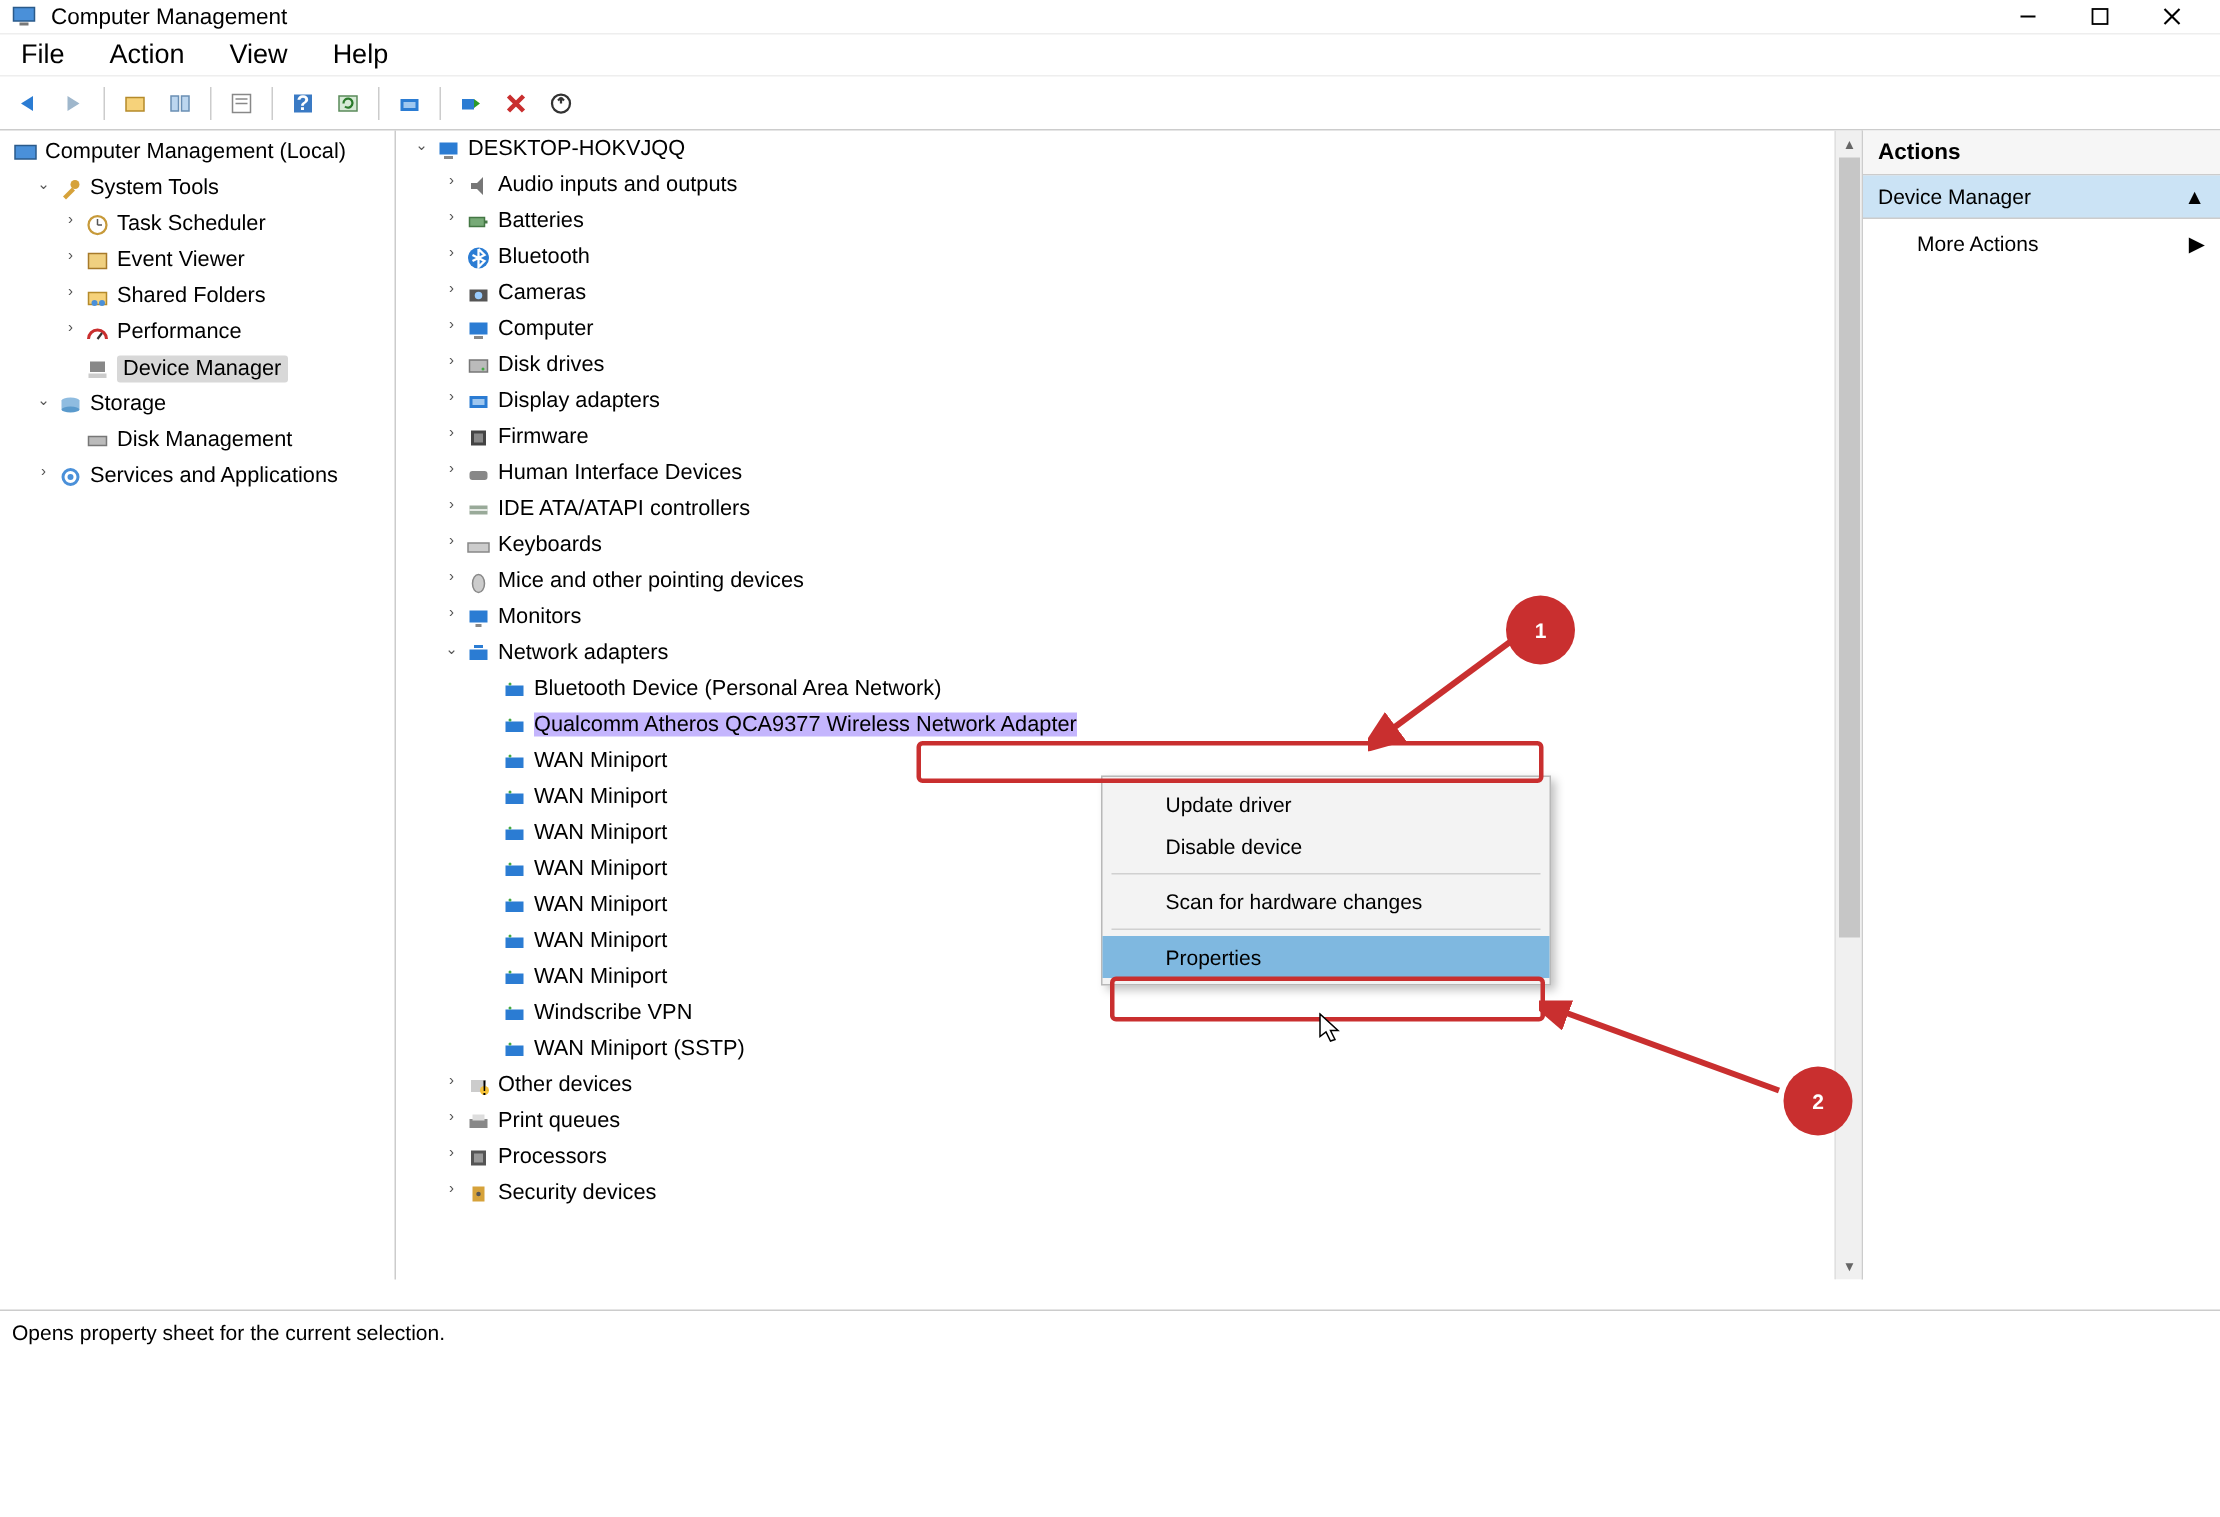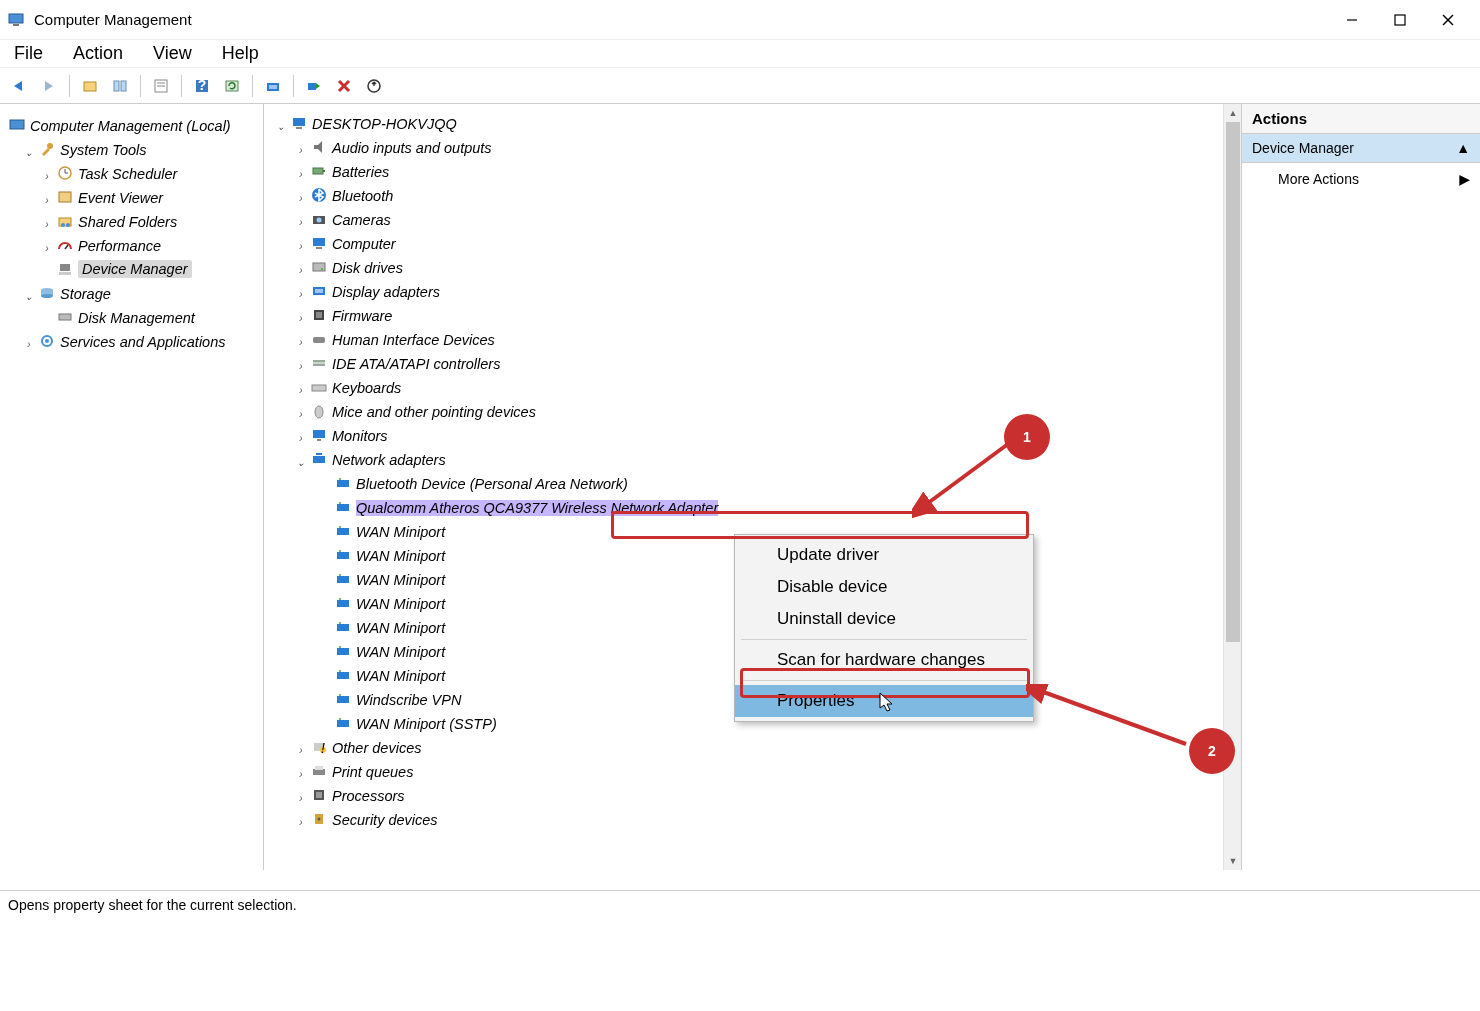--- a/index.html
+++ b/index.html
@@ -1,47 +1,47 @@
 <!DOCTYPE html>
 <html><head>
 <meta charset="utf-8">
 <style>
 * { box-sizing: border-box; margin: 0; padding: 0; font-family: "Segoe UI", Tahoma, sans-serif; font-size: 14px; }
 body { background: #fff; width: 1480px; height: 1011px; overflow: hidden; position: relative; }
-.titlebar { height: 40px; display: flex; align-items: center; padding: 0 8px; border-bottom: 1px solid #eee; }
+.titlebar { height: 23px; display: flex; align-items: center; padding: 0 8px; border-bottom: 1px solid #eee; }
 .titlebar .icon { width: 18px; height: 18px; margin-right: 8px; }
 .titlebar .title { flex: 1; font-size: 15px; }
 .winbtns { display: flex; gap: 0; }
 .winbtn { width: 48px; height: 32px; display: flex; align-items: center; justify-content: center; }
 .menubar { height: 28px; display: flex; align-items: center; padding: 0 8px; gap: 18px; border-bottom: 1px solid #eee; }
 .menubar span { font-size: 18px; padding: 2px 6px; text-align: center; }
 .toolbar { height: 36px; display: flex; align-items: center; padding: 0 6px; gap: 4px; border-bottom: 1px solid #ccc; }
 .tbtn { width: 26px; height: 26px; display:flex;align-items:center;justify-content:center;border:1px solid transparent; }
 .tsep { width:1px; height:22px; background:#ccc; margin:0 3px;}
 .workarea { display: flex; height: 766px; }
 .pane-left { width: 264px; border-right: 1px solid #ccc; padding: 6px 4px; overflow: hidden; }
 .pane-mid { flex: 1; border-right: 1px solid #ccc; position: relative; overflow: hidden; }
 .pane-mid-inner { padding: 4px 2px 4px 8px; overflow:hidden; height:100%; }
 .pane-right { width: 238px; }
 .statusbar { height: 32px; border-top: 1px solid #ccc; padding: 6px 8px; font-size: 14px; margin-top: 20px; }
-.row { display: flex; align-items: flex-end; height: 24px; white-space: nowrap; font-style: italic; }
+.row { display: flex; align-items: flex-start; height: 24px; white-space: nowrap; }
 .row .exp { width: 14px; text-align: center; color: #555; font-size: 10px; user-select:none;}
 .row .ic { width: 18px; height: 18px; margin: 0 4px 0 2px; display:inline-flex;align-items:center;justify-content:center; }
 .row .lbl { font-size: 14.5px; }
 .ind0 { padding-left: 2px; } .ind1 { padding-left: 18px; } .ind2 { padding-left: 36px; }
 .mid-ind0 { padding-left: 2px; } .mid-ind1 { padding-left: 22px; } .mid-ind2 { padding-left: 46px; }
 .sel { background: #d8d8d8; border-radius:2px; padding:1px 4px; }
 .actions-head { background:#f6f6f6; border-bottom:1px solid #ccc; padding:6px 10px; font-weight:600; font-size:15px;}
 .actions-sel { background:#cbe3f5; padding:6px 10px; display:flex;justify-content:space-between;align-items:center; border-bottom:1px solid #ccc;}
 .actions-more { padding:8px 10px 8px 36px; display:flex;justify-content:space-between;align-items:center;gap:35px;}
 .scrollbar-v { position:absolute; right:0; top:0; width:18px; height:100%; background:#f0f0f0; border-left:1px solid #e0e0e0;}
 .scrollbar-v .thumb { position:absolute; left:2px; width:14px; top:18px; height:520px; background:#c6c6c6;}
 .scrollbar-v .arr { position:absolute; left:0; width:18px; height:18px; display:flex;align-items:center;justify-content:center; color:#666; font-size:9px;}
 .ctx { position:absolute; left:470px; top:430px; width:300px; background:#f3f3f3; border:1px solid #b8b8b8; box-shadow:3px 3px 6px rgba(0,0,0,.25); padding:4px 0; z-index:5;}
-.ctx .citem { padding:6px 40px 6px 42px; font-size:17px; }
+.ctx .citem { padding:6px 40px 6px 42px; font-size:14px; }
 .ctx .csep { height:1px; background:#d0d0d0; margin:4px 6px; }
 .ctx .chov { background:#7fb8e0; font-weight:400; }
 .callout-box { position:absolute; border:3px solid #c92f2f; border-radius:4px; z-index:6; pointer-events:none;}
 .badge { position:absolute; width:46px; height:46px; border-radius:50%; background:#c92f2f; color:#fff; display:flex;align-items:center;justify-content:center; font-size:22px; font-weight:700; z-index:7;}
 .arrow-svg { position:absolute; z-index:6; pointer-events:none;}
 .cursor-svg { position:absolute; z-index:8; pointer-events:none;}
 .icsvg { width:16px; height:16px; }
 </style>
 </head>
 <body>
@@ -559,21 +559,20 @@
       </div>
     <div class="scrollbar-v">
       <div class="arr" style="top:0">▲</div>
       <div class="thumb"></div>
       <div class="arr" style="bottom:0">▼</div>
     </div>
 
     <div class="ctx">
       <div class="citem">Update driver</div>
       <div class="citem">Disable device</div>
-      <div class="citem">Uninstall device</div>
       <div class="csep"></div>
       <div class="citem">Scan for hardware changes</div>
       <div class="csep"></div>
       <div class="citem chov">Properties</div>
     </div>
 
     <div class="callout-box" style="left:347px; top:407px; width:418px; height:28px;"></div>
     <div class="callout-box" style="left:476px; top:564px; width:290px; height:30px;"></div>
 
     <div class="badge" style="left:740px; top:310px;">

